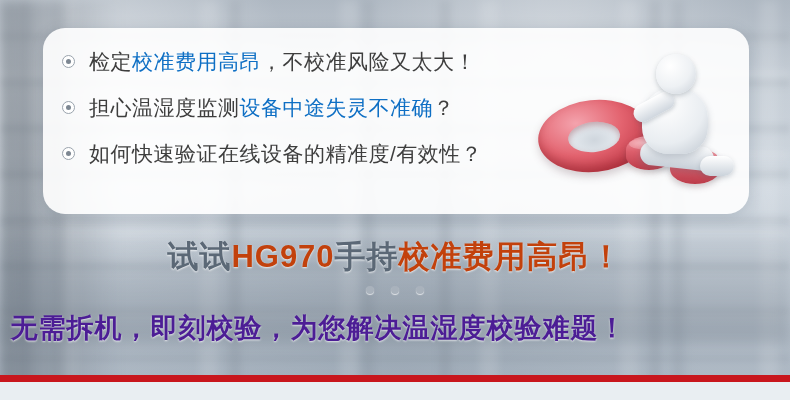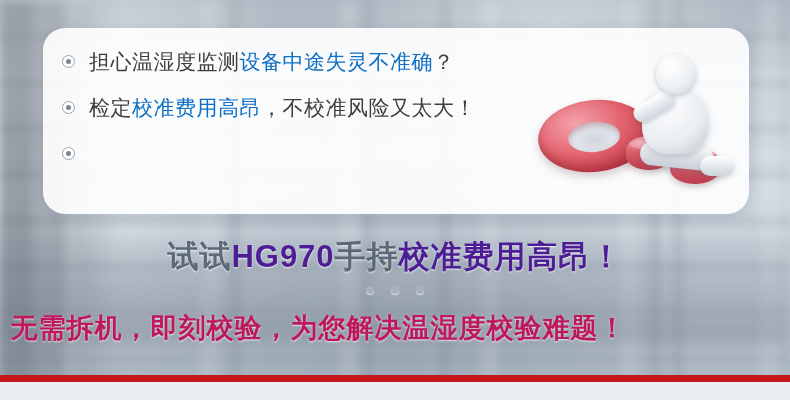--- a/index.html
+++ b/index.html
@@ -221,21 +221,21 @@
     left: 0; top: 236px;
     width: 790px;
     text-align: center;
     font-size: 31px;
     font-weight: bold;
     letter-spacing: 1px;
     color: #5b6876;
     text-shadow: 0 1px 2px rgba(255,255,255,0.8);
     white-space: nowrap;
   }
-  .headline .red { color: #4c1d95; }
+  .headline .red { color: #c2410c; }
 
   .dots {
     position: absolute;
     left: 0; top: 286px;
     width: 790px;
     display: flex;
     justify-content: center;
     gap: 17px;
   }
   .dots span {
@@ -247,21 +247,21 @@
   }
 
   .subline {
     position: absolute;
     left: 0; top: 310px;
     width: 637px;
     text-align: center;
     font-size: 27px;
     font-weight: bold;
     letter-spacing: 1px;
-    color: #be185d;
+    color: #4c1d95;
     text-shadow: 0 1px 2px rgba(255,255,255,0.75);
     white-space: nowrap;
   }
 
   
   .bar-red {
     position: absolute;
     left: 0; bottom: 18px;
     width: 790px; height: 7px;
     background: #c8161d;
@@ -284,30 +284,31 @@
   <div class="bg-dark-left"></div>
   <div class="bg-dark-bottom"></div>
   <div class="bg-veil"></div>
 
   <div class="card"></div>
 
   <div class="q-list">
 
     <div class="q-row">
       <span class="bullet"></span>
+      <span class="q-text"><span>检定</span><span class="hl">校准费用高昂</span><span>，不校准风险又太大！</span></span>
+    </div>
+
+    <div class="q-row">
+      <span class="bullet"></span>
       <span class="q-text"><span>担心温湿度监测</span><span class="hl">设备中途失灵不准确</span><span>？</span></span>
     </div>
 
     <div class="q-row">
       <span class="bullet"></span>
-      <span class="q-text"><span>检定</span><span class="hl">校准费用高昂</span><span>，不校准风险又太大！</span></span>
-    </div>
-
-    <div class="q-row">
-      <span class="bullet"></span>
+      <span class="q-text"><span>如何快速验证在线设备的精准度/有效性？</span><span class="hl"></span><span></span></span>
     </div>
 
   </div>
 
   <div class="mascot-wrap">
     <div class="torus"></div>
     <div class="cyl cyl-a"></div>
     <div class="cyl cyl-b"></div>
     <div class="mascot">
       <div class="m-leg"></div>

